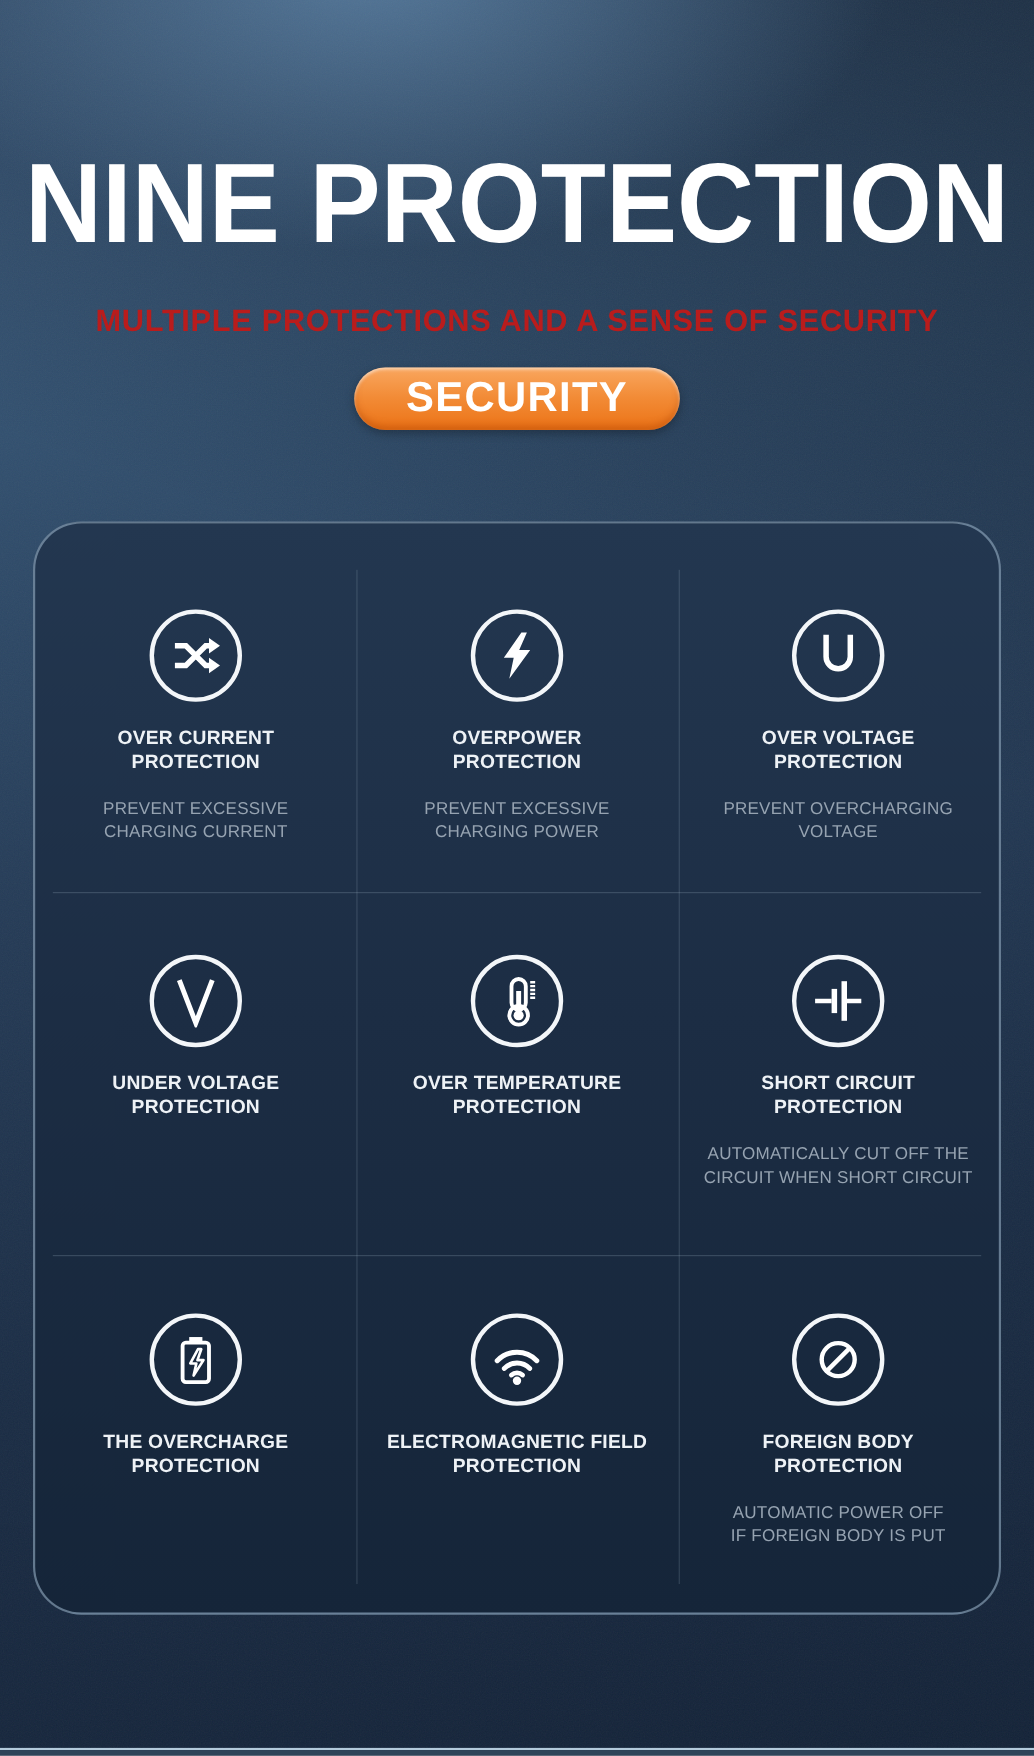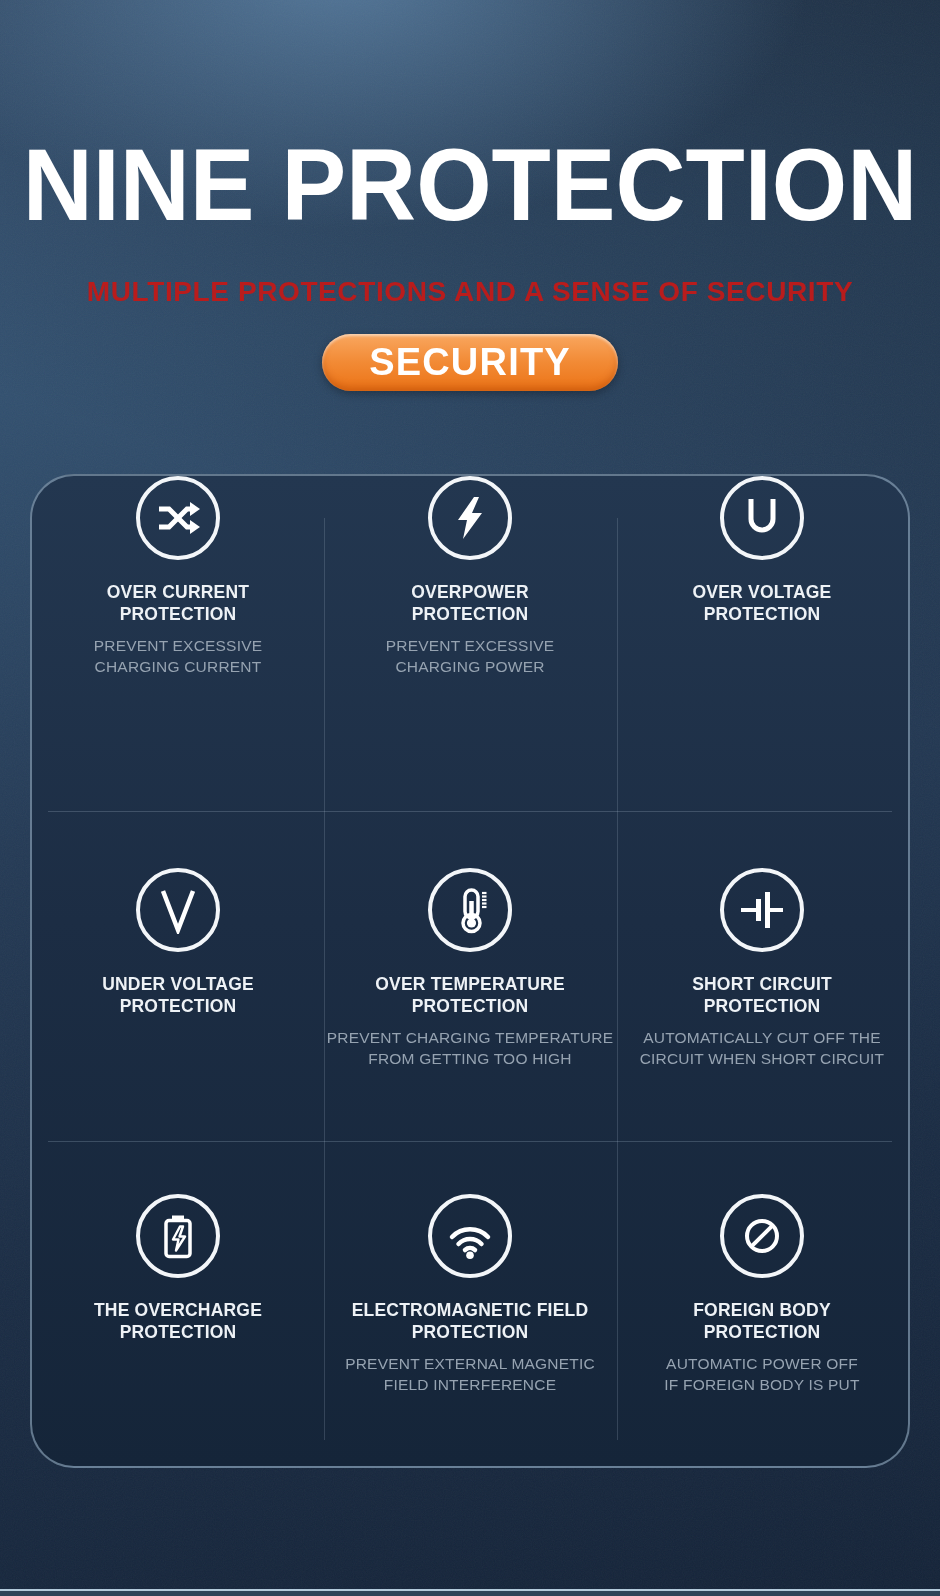--- a/index.html
+++ b/index.html
@@ -54,39 +54,39 @@
   .vdiv.v1 { left: 292px; }
   .vdiv.v2 { left: 585px; }
   .hdiv { position: absolute; left: 16px; right: 16px; height: 1px; background: rgba(162,182,202,0.26); }
   .hdiv.h1 { top: 335px; }
   .hdiv.h2 { top: 665px; }
 
   .cell {
     display: flex; flex-direction: column; align-items: center;
     text-align: center;
   }
-  .cell.r1 { }
+  .cell.r1 { padding-top: 78px; }
   .cell.r2 { padding-top: 56px; }
   .cell.r3 { padding-top: 52px; }
 
   .icon-ring {
     width: 84px; height: 84px; box-sizing: border-box;
     border: 4px solid #f3f6f9; border-radius: 50%;
     display: flex; align-items: center; justify-content: center;
     margin-bottom: 22px;
     flex: none;
   }
   .icon-ring svg { display: block; }
 
   .cell-title {
     color: #eef2f6; font-size: 17.5px; font-weight: bold;
     line-height: 1.24; letter-spacing: 0.2px;
   }
   .cell-desc {
-    margin-top: 11px;
+    margin-top: 23px;
     color: #96a3b1; font-size: 15.5px; font-weight: normal;
     line-height: 1.33; letter-spacing: 0.2px;
     white-space: nowrap;
   }
 
   .bottom-line { position: absolute; left: 0; right: 0; bottom: 5px; height: 2px; background: #b3cadb; }
   .bottom-fill { position: absolute; left: 0; right: 0; bottom: 0; height: 5px; background: #2e4459; }
 </style>
 </head>
 <body>
@@ -142,20 +142,23 @@
     </div>
 
     <div class="cell r1">
       <div class="icon-ring">
         <svg width="48" height="48" viewBox="0 0 48 48">
           <path d="M13 5 v20 a11 11 0 0 0 22 0 V5" stroke="#fff" stroke-width="5" fill="none"></path>
         </svg>
       </div>
       <div class="cell-title">
         <span>OVER VOLTAGE</span><br><span>PROTECTION</span>
+      </div>
+      <div class="cell-desc">
+        <span>PREVENT OVERCHARGING</span><br><span>VOLTAGE</span>
       </div>
     </div>
 
     <div class="cell r2">
       <div class="icon-ring">
         <svg width="48" height="48" viewBox="0 0 48 48">
           <path d="M9 5 L24 44 L39 5" stroke="#fff" stroke-width="4.5" fill="none"></path>
         </svg>
       </div>
       <div class="cell-title">
@@ -175,23 +178,20 @@
             <line x1="36" y1="10.5" x2="40.5" y2="10.5"></line>
             <line x1="36" y1="14" x2="40.5" y2="14"></line>
             <line x1="36" y1="17.5" x2="40.5" y2="17.5"></line>
             <line x1="36" y1="21" x2="40.5" y2="21"></line>
           </g>
         </svg>
       </div>
       <div class="cell-title">
         <span>OVER TEMPERATURE</span><br><span>PROTECTION</span>
       </div>
-      <div class="cell-desc">
-        <span>PREVENT CHARGING TEMPERATURE</span><br><span>FROM GETTING TOO HIGH</span>
-      </div>
     </div>
 
     <div class="cell r2">
       <div class="icon-ring">
         <svg width="48" height="48" viewBox="0 0 48 48">
           <line x1="3" y1="24" x2="18" y2="24" stroke="#fff" stroke-width="4"></line>
           <rect x="18" y="13" width="5" height="22" fill="#fff"></rect>
           <rect x="27" y="6" width="5" height="36" fill="#fff"></rect>
           <line x1="32" y1="24" x2="45" y2="24" stroke="#fff" stroke-width="4"></line>
         </svg>
@@ -222,23 +222,20 @@
         <svg width="48" height="48" viewBox="0 0 48 48">
           <path d="M6 25 a25 25 0 0 1 36 0" stroke="#fff" stroke-width="4.5" fill="none" stroke-linecap="round"></path>
           <path d="M12.5 32 a16 16 0 0 1 23 0" stroke="#fff" stroke-width="4.5" fill="none" stroke-linecap="round"></path>
           <path d="M19 38 a7.5 7.5 0 0 1 10 0" stroke="#fff" stroke-width="4.5" fill="none" stroke-linecap="round"></path>
           <circle cx="24" cy="43.2" r="3.8" fill="#fff"></circle>
         </svg>
       </div>
       <div class="cell-title">
         <span>ELECTROMAGNETIC FIELD</span><br><span>PROTECTION</span>
       </div>
-      <div class="cell-desc">
-        <span>PREVENT EXTERNAL MAGNETIC</span><br><span>FIELD INTERFERENCE</span>
-      </div>
     </div>
 
     <div class="cell r3">
       <div class="icon-ring">
         <svg width="48" height="48" viewBox="0 0 48 48">
           <circle cx="24" cy="24" r="15" stroke="#fff" stroke-width="4" fill="none"></circle>
           <line x1="13.8" y1="34.2" x2="34.2" y2="13.8" stroke="#fff" stroke-width="4"></line>
         </svg>
       </div>
       <div class="cell-title">

